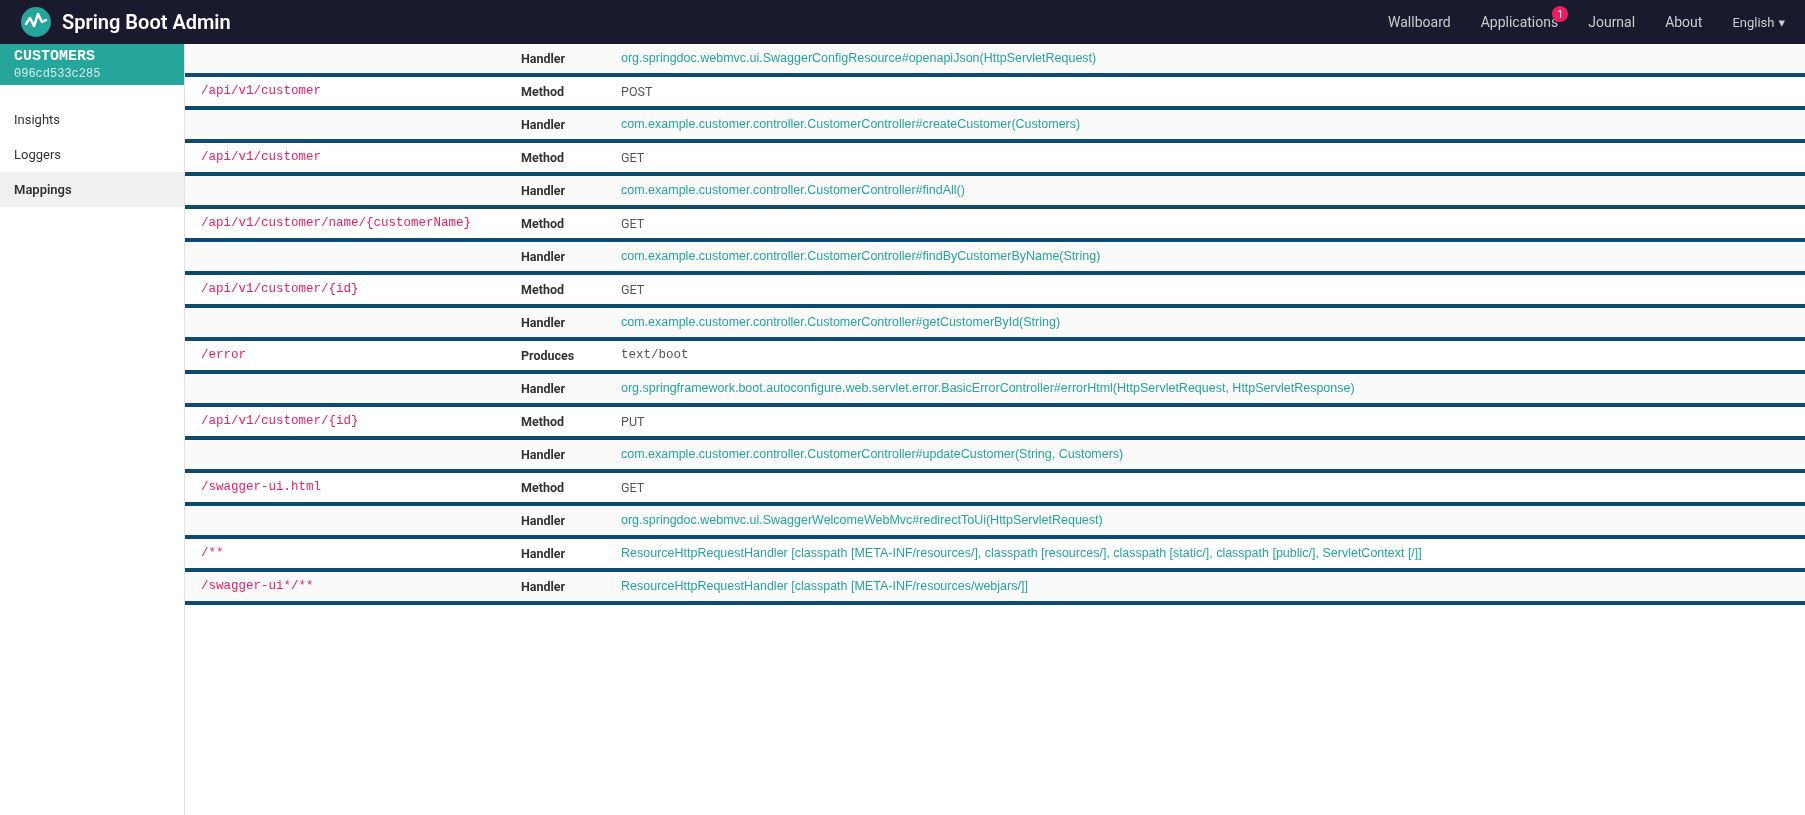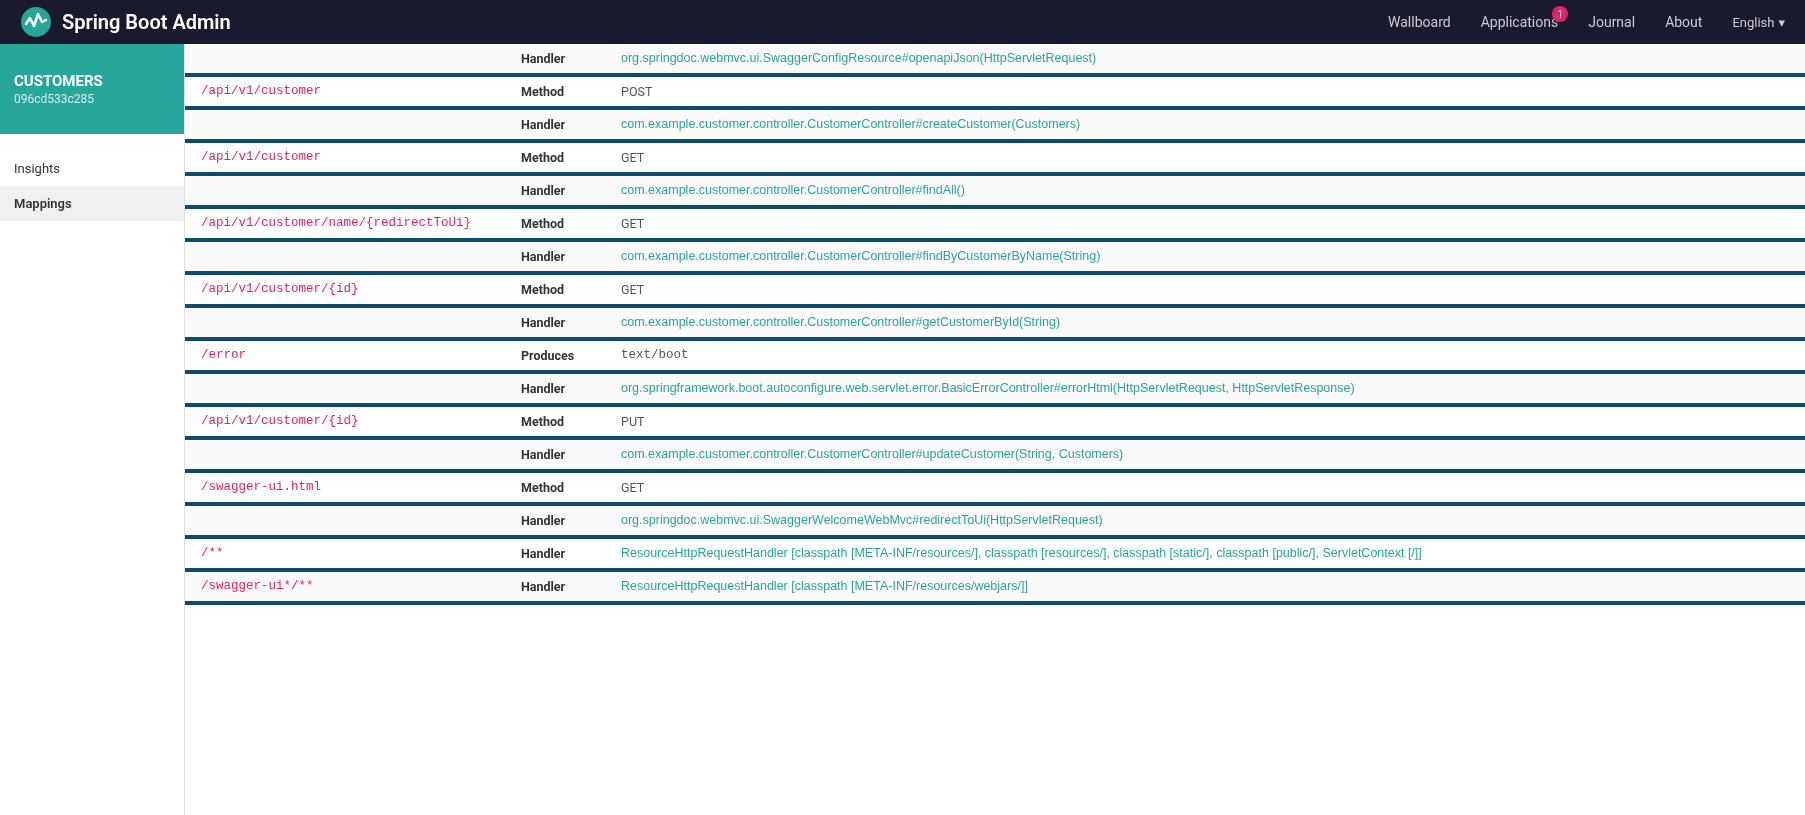--- a/index.html
+++ b/index.html
@@ -72,21 +72,22 @@
     
     .sidebar {
       width: 185px;
       background: #fff;
       border-right: 1px solid #e0e0e0;
       flex-shrink: 0;
     }
     .sidebar-header {
       background: #26a69a;
       color: #fff;
-      padding: 28px 14px;
+      padding: 4px 14px;
+      font-family: Liberation Mono, monospace;
     }
     .sidebar-app-name {
       font-size: 15px;
       font-weight: 700;
       text-transform: uppercase;
     }
     .sidebar-app-id {
       font-size: 12px;
       color: rgba(255,255,255,0.8);
       margin-top: 2px;
@@ -192,20 +193,23 @@
 
   <aside class="sidebar">
     <div class="sidebar-header">
       <div class="sidebar-app-name">CUSTOMERS</div>
       <div class="sidebar-app-id">096cd533c285</div>
     </div>
     <nav class="sidebar-nav">
       <div class="sidebar-nav-item">
         <span>Insights</span>
       </div>
+      <div class="sidebar-nav-item">
+        <span>Loggers</span>
+      </div>
       <div class="sidebar-nav-item active">
         <span>Mappings</span>
       </div>
     </nav>
   </aside>
 
   <main class="main">
     <table class="mappings-table" id="mappings-table-container">
     <tbody>
           <tr>
@@ -227,21 +231,21 @@
             <td class="col-path">/api/v1/customer</td>
             <td class="col-label">Method</td>
             <td class="col-value method">GET</td>
           </tr>
           <tr>
             <td class="col-path"></td>
             <td class="col-label">Handler</td>
             <td class="col-value handler">com.example.customer.controller.CustomerController#findAll()</td>
           </tr>
           <tr>
-            <td class="col-path">/api/v1/customer/name/{redirectToUi}</td>
+            <td class="col-path">/api/v1/customer/name/{customerName}</td>
             <td class="col-label">Method</td>
             <td class="col-value method">GET</td>
           </tr>
           <tr>
             <td class="col-path"></td>
             <td class="col-label">Handler</td>
             <td class="col-value handler">com.example.customer.controller.CustomerController#findByCustomerByName(String)</td>
           </tr>
           <tr>
             <td class="col-path">/api/v1/customer/{id}</td>

